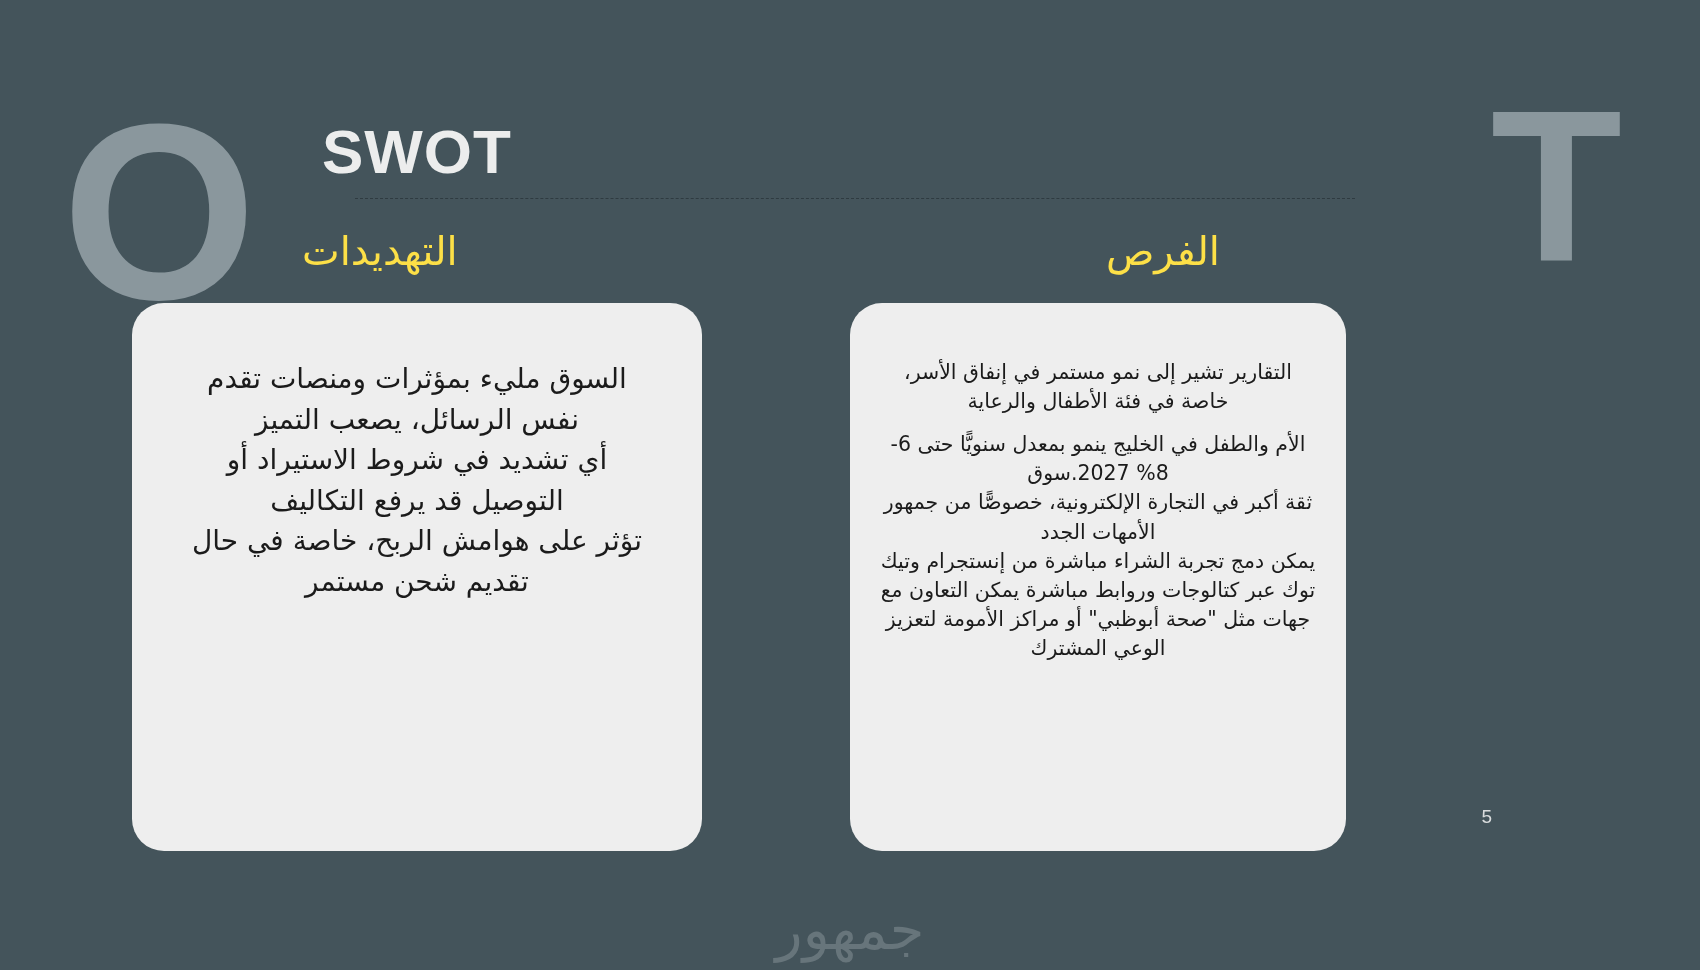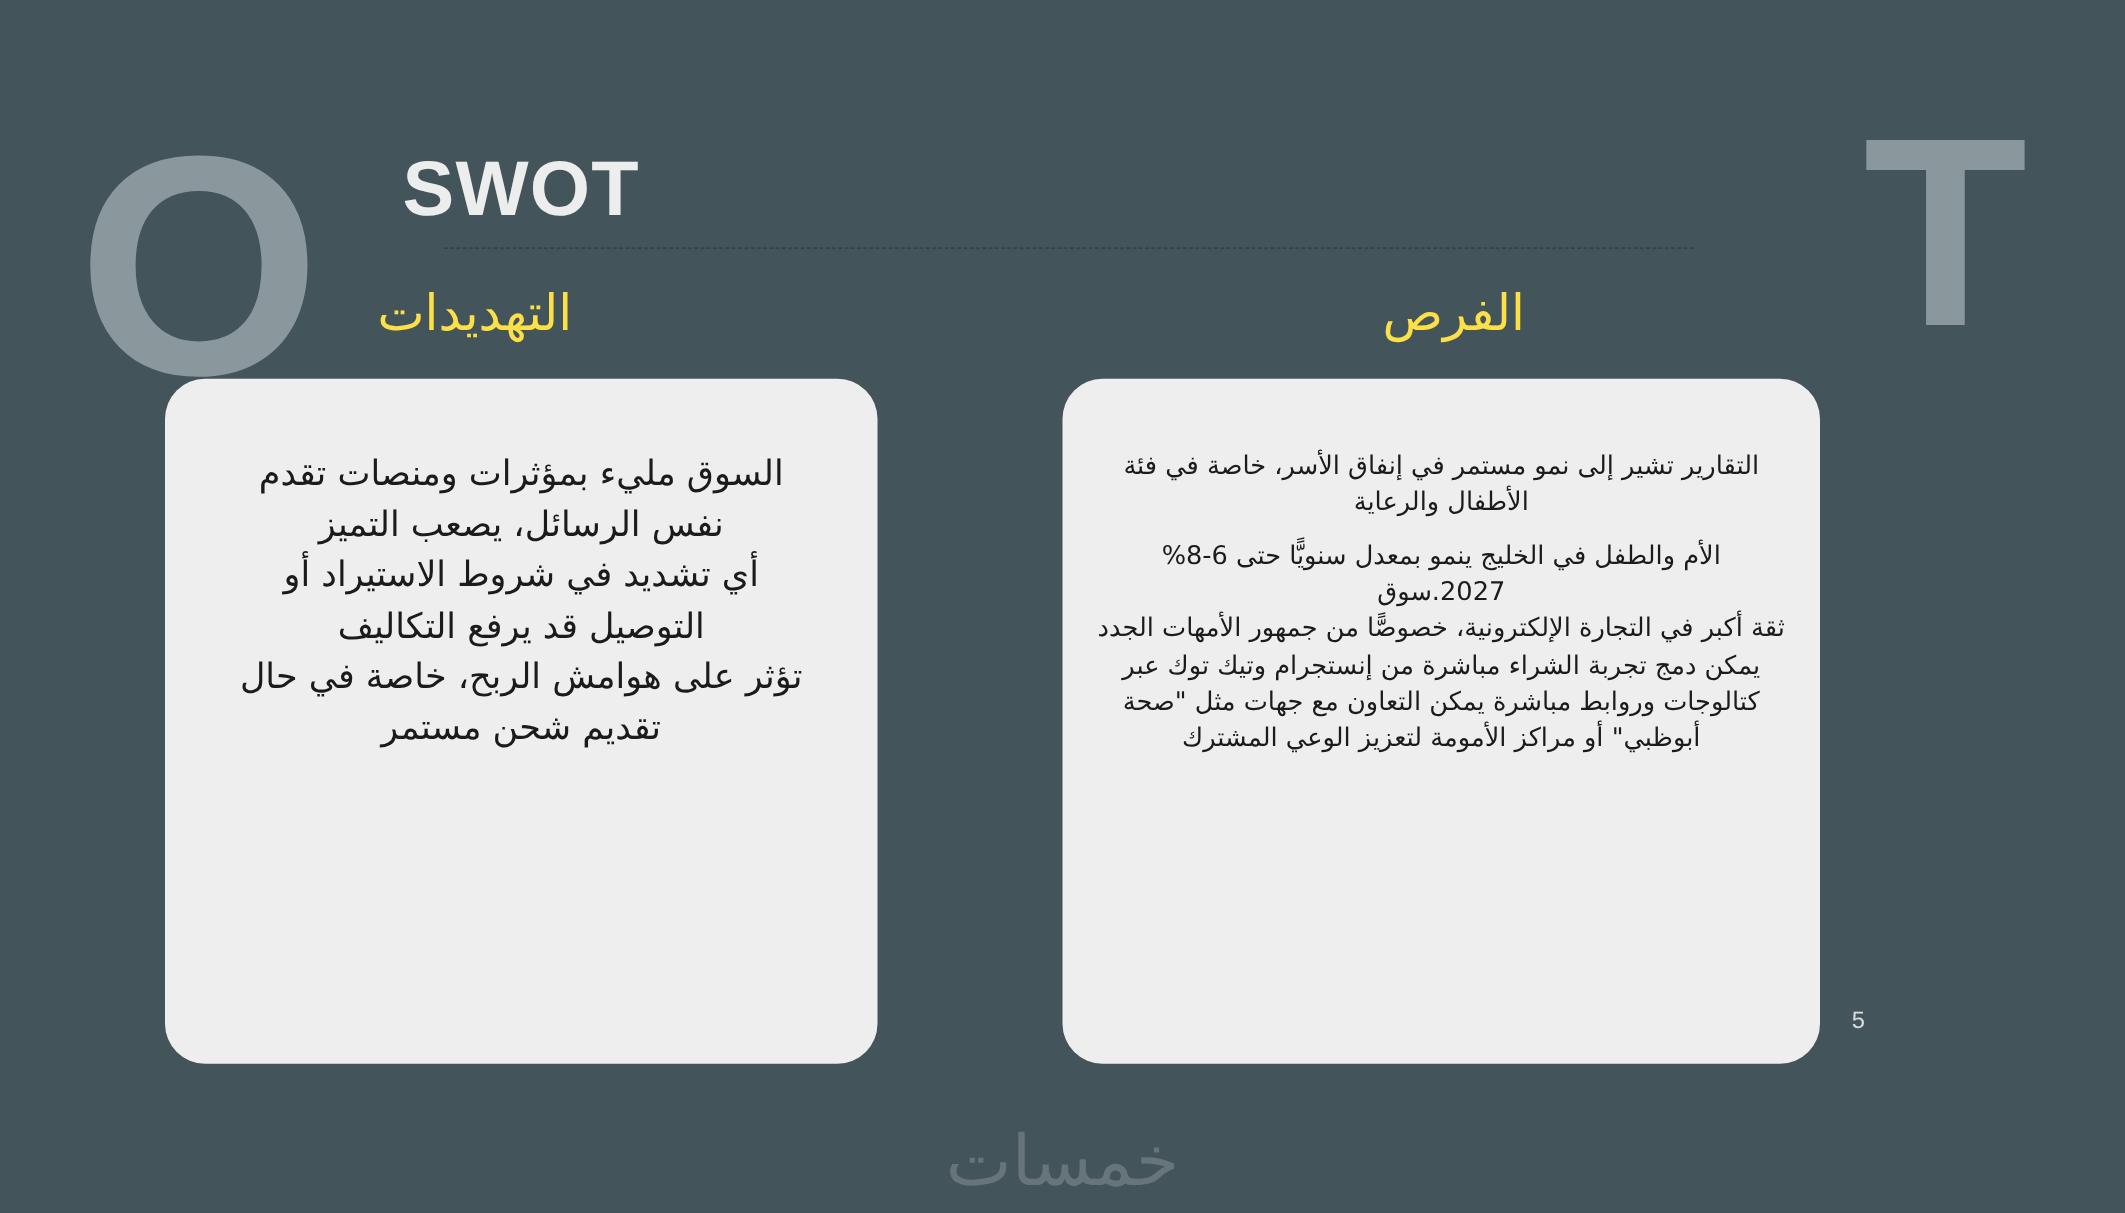--- a/index.html
+++ b/index.html
@@ -91,21 +91,21 @@
   }
   .card-threats {
     left: 132px;
     top: 303px;
     width: 570px;
     height: 548px;
   }
   .card-opportunities {
     left: 850px;
     top: 303px;
-    width: 606px;
+    width: 496px;
     height: 548px;
   }
 
   .card-body {
     direction: rtl;
     text-align: center;
     color: #1b1b1b;
     font-family: "DejaVu Sans", sans-serif;
   }
 
@@ -176,17 +176,17 @@
 
   <div class="card card-opportunities">
     <div class="card-body">
       <p class="para">التقارير تشير إلى نمو مستمر في إنفاق الأسر، خاصة في فئة الأطفال والرعاية</p>
       <p class="para para-gap">الأم والطفل في الخليج ينمو بمعدل سنويًّا حتى 6-8% 2027.سوق</p>
       <p class="para">ثقة أكبر في التجارة الإلكترونية، خصوصًّا من جمهور الأمهات الجدد</p>
       <p class="para">يمكن دمج تجربة الشراء مباشرة من إنستجرام وتيك توك عبر كتالوجات وروابط مباشرة يمكن التعاون مع جهات مثل "صحة أبوظبي" أو مراكز الأمومة لتعزيز الوعي المشترك</p>
     </div>
   </div>
 
-  <div class="watermark">خمسات</div>
+  <div class="watermark">جمهور</div>
 
   <div class="page-number">5</div>
 
 </div>
 
 </body></html>

